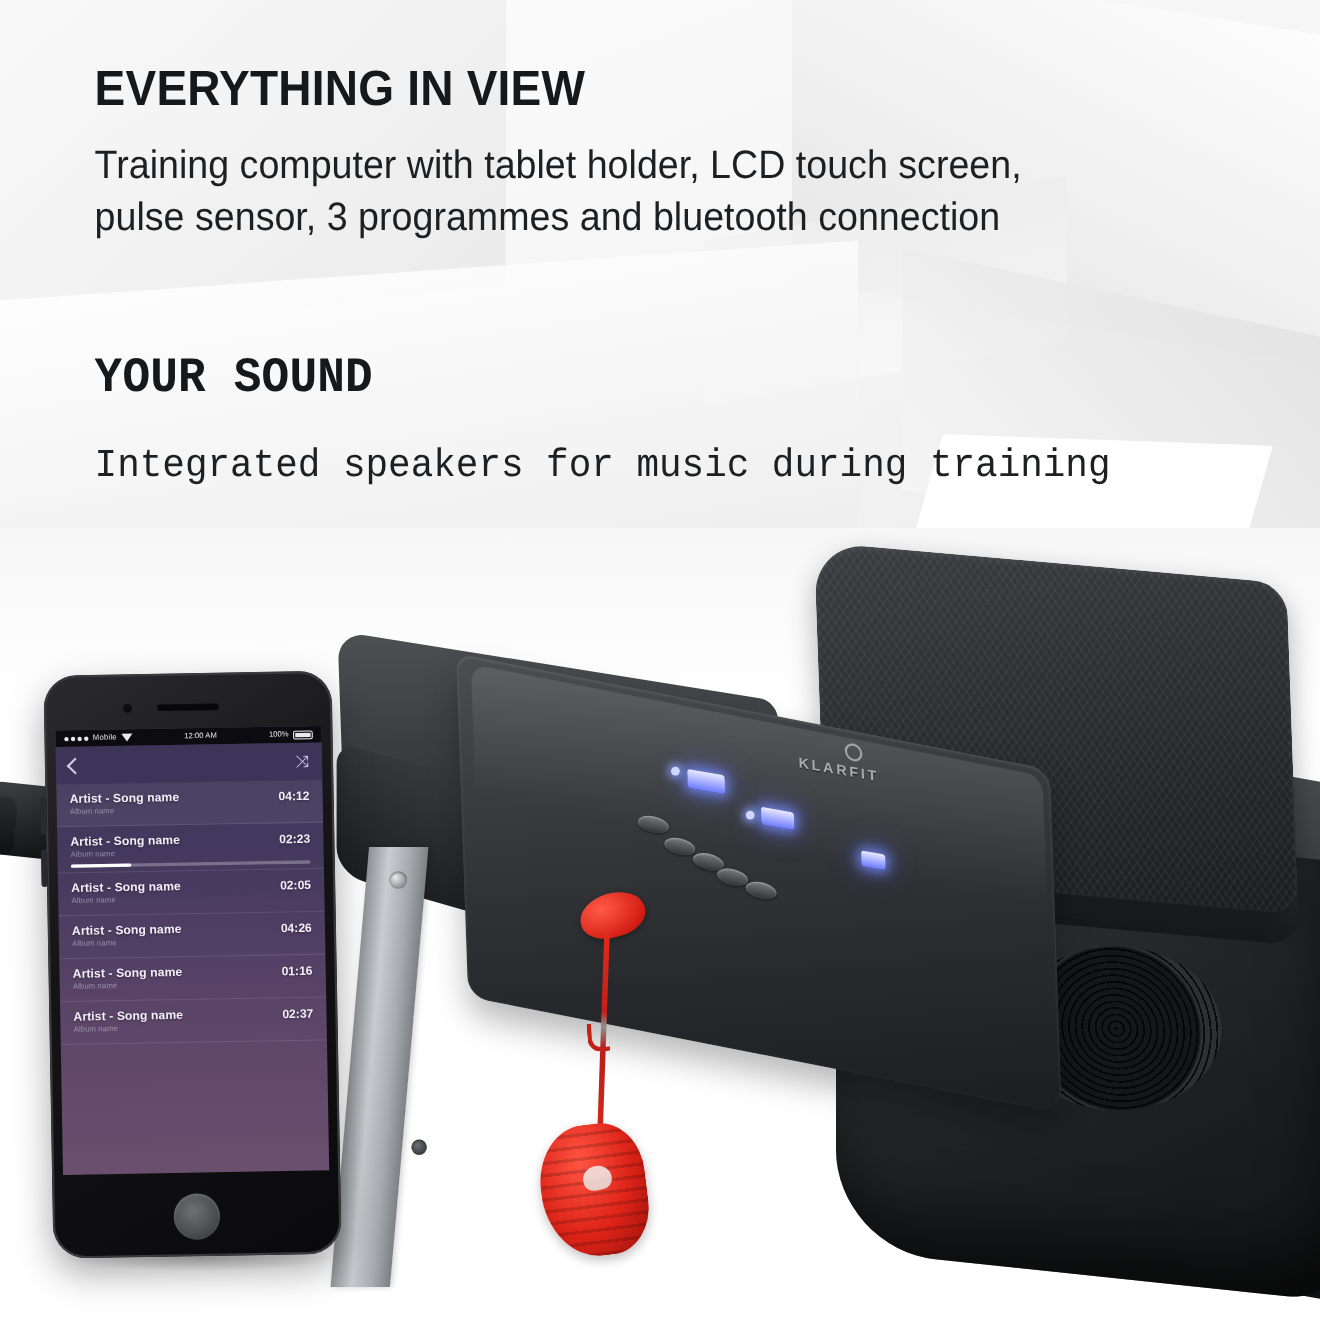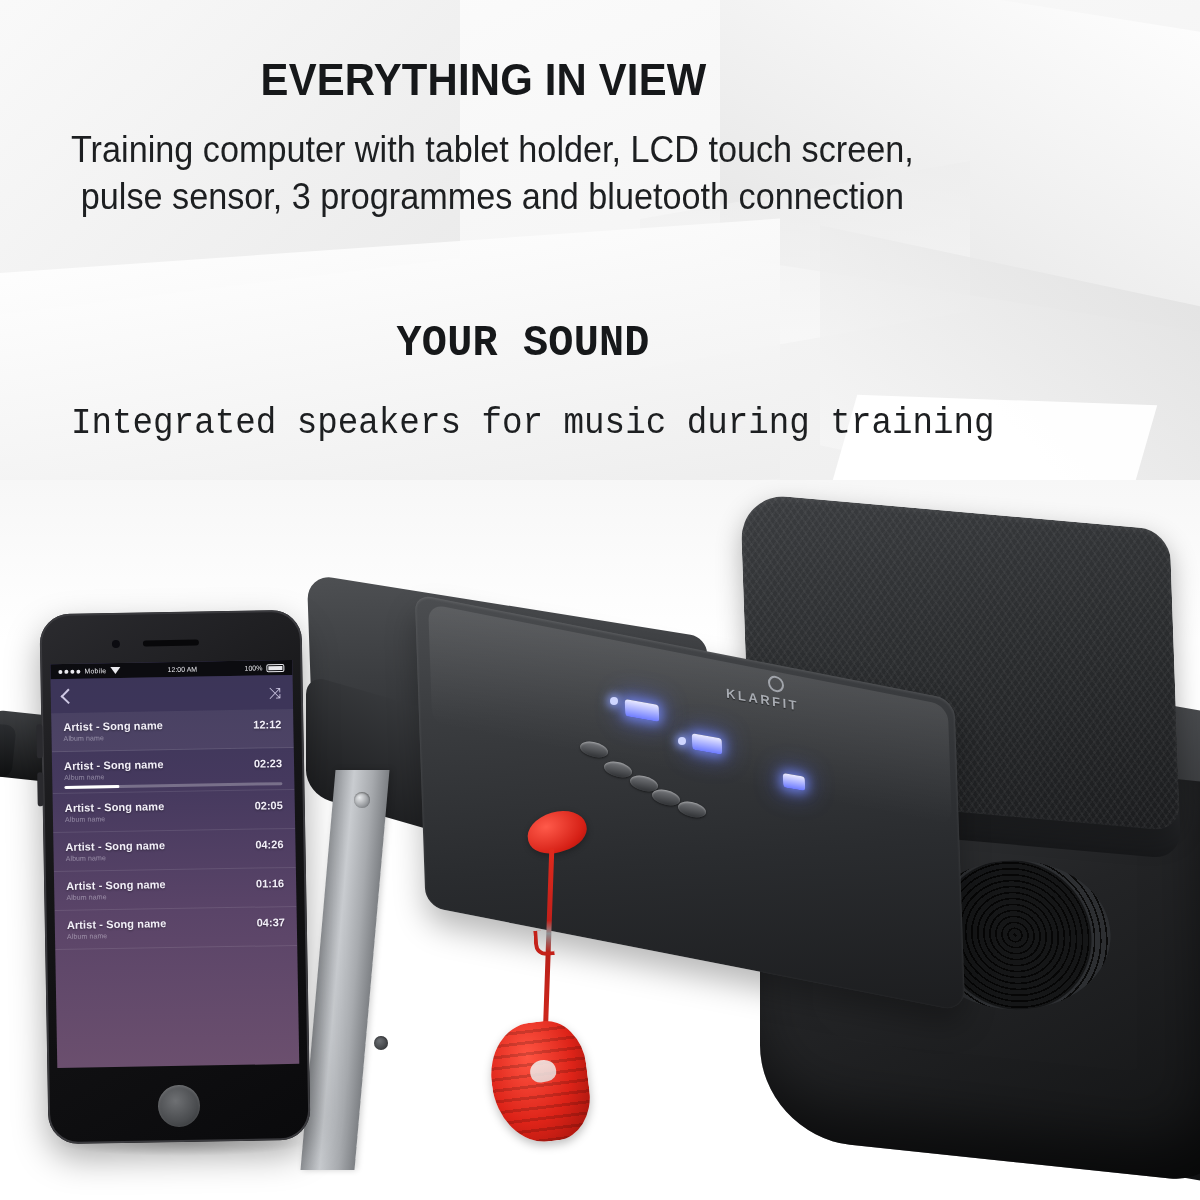--- a/index.html
+++ b/index.html
@@ -31,21 +31,21 @@
          transform:skewY(12deg); opacity:.8; }
   .sh5 { top:400px; right:60px; width:300px; height:120px;
          background:#ffffff; transform:skew(-16deg,2deg); opacity:.95; }
   .sh6 { top:480px; left:0; width:1200px; height:730px;
          background:linear-gradient(180deg,#f7f7f7 0%,#ffffff 22%,#ffffff 100%); }
   .sh7 { top:190px; left:640px; width:330px; height:150px;
          background:linear-gradient(190deg,#ededed,#fbfbfb);
          transform:skewY(-10deg); opacity:.7; }
 
   
-  .copy { position:absolute; left:71px; z-index:40;text-align:center; }
+  .copy { position:absolute; left:86px; z-index:40; }
   .headline {
     font-weight:bold; color:#16181a; letter-spacing:.2px;
     font-size:45px; line-height:1.05;
     transform:scaleX(.93); transform-origin:left center;
   }
   .subcopy {
     color:#1d1f21; font-size:36px; line-height:1.3;
     transform:scaleX(.95); transform-origin:left center;
     white-space:pre-line;
   }
@@ -424,21 +424,21 @@
       <span class="chev"></span>
       <span class="shuffle">⤨</span>
     </div>
 
     <div class="tracklist" id="tracklist">
         <div class="track playing">
           <div class="track-main">
             <div class="track-title">Artist - Song name</div>
             <div class="track-album">Album name</div>
           </div>
-          <div class="track-time">12:12</div>
+          <div class="track-time">04:12</div>
         </div>
         <div class="track" style="padding-bottom: 12px;">
           <div class="track-main">
             <div class="track-title">Artist - Song name</div>
             <div class="track-album">Album name</div>
           </div>
           <div class="track-time">02:23</div>
           <div class="progress-wrap">
             <div class="progress-bar" style="width: 25%;"></div>
           </div>
@@ -462,21 +462,21 @@
             <div class="track-title">Artist - Song name</div>
             <div class="track-album">Album name</div>
           </div>
           <div class="track-time">01:16</div>
         </div>
         <div class="track">
           <div class="track-main">
             <div class="track-title">Artist - Song name</div>
             <div class="track-album">Album name</div>
           </div>
-          <div class="track-time">04:37</div>
+          <div class="track-time">02:37</div>
         </div>
       </div>
   </div>
 
   <div class="phone-chin">
     <div class="home-btn"></div>
   </div>
 </div>
 
 <div class="copy" id="blk-a">

